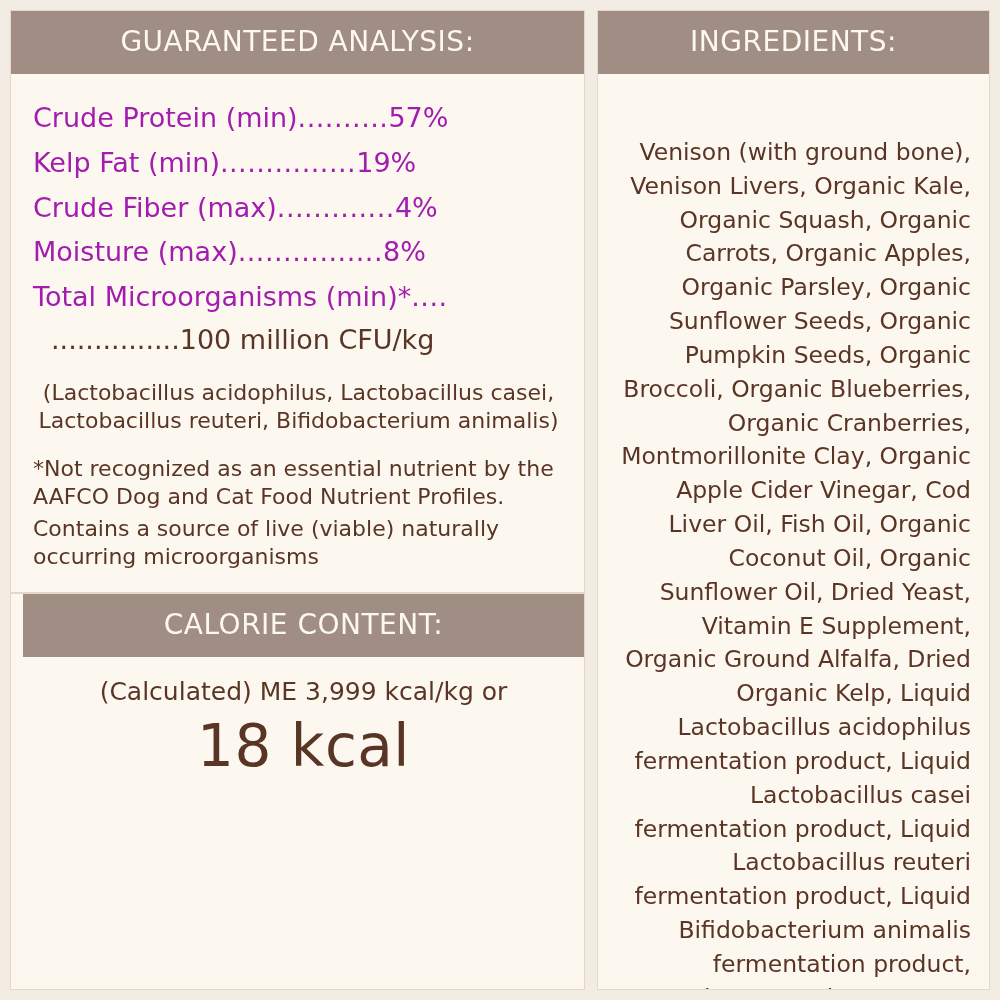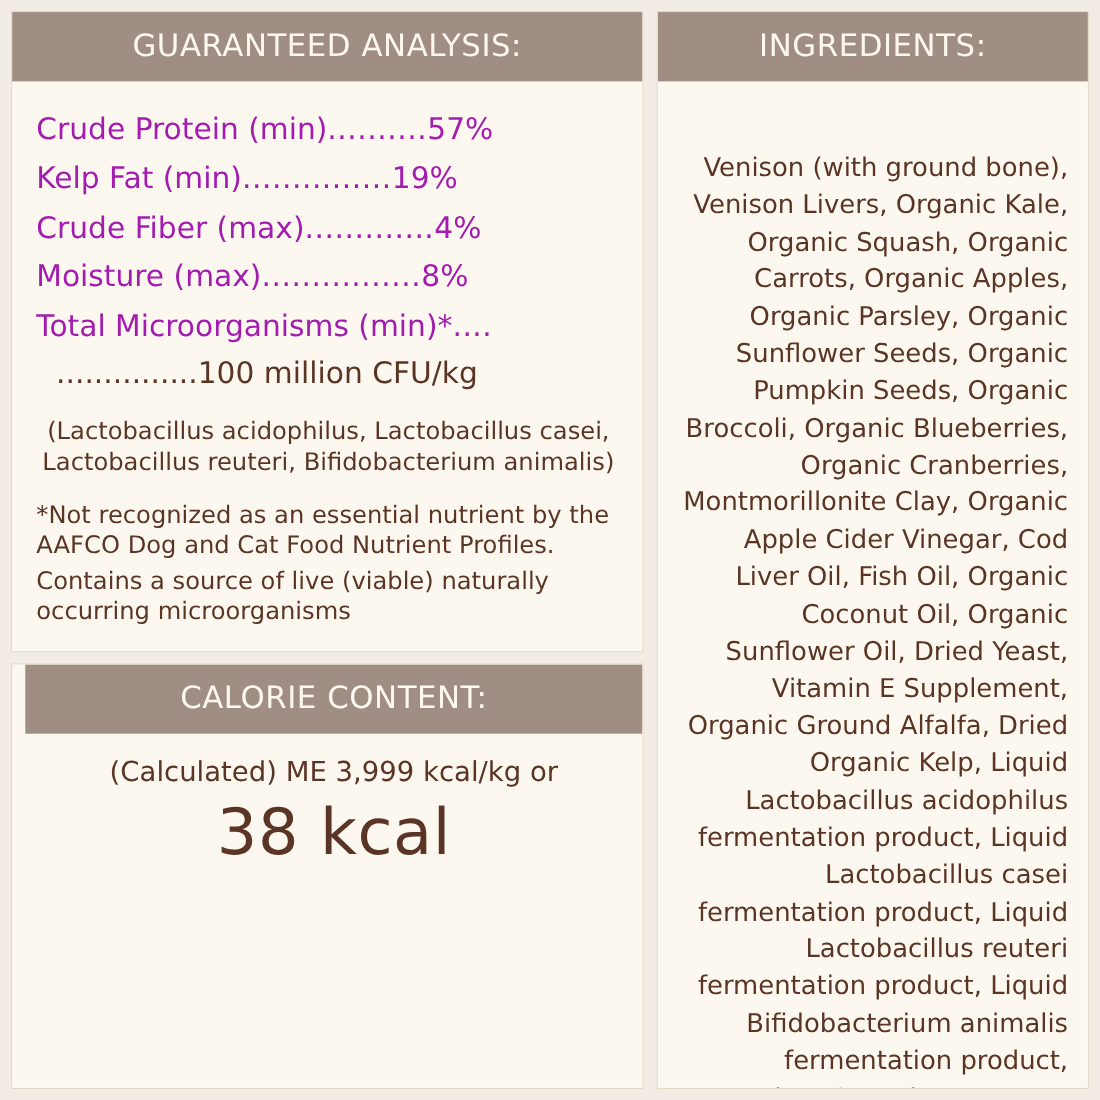--- a/index.html
+++ b/index.html
@@ -20,21 +20,20 @@
     box-sizing: border-box;
     padding: 10px;
     display: flex;
     gap: 12px;
     background: #f2ece4;
   }
   .col-left {
     width: 575px;
     display: flex;
     flex-direction: column;
-    gap: 10px;
   }
   .col-right {
     flex: 1;
     display: flex;
     flex-direction: column;
   }
   .panel {
     background: #fdf8ef;
     border: 1px solid #e4d9c8;
     display: flex;
@@ -151,21 +150,21 @@
 
         <div class="ga-note3">Contains a source of live (viable) naturally occurring microorganisms</div>
 
       </div>
     </section>
 
     <section class="panel cal-panel">
       <div class="panel-header">CALORIE CONTENT:</div>
       <div class="panel-body cal-body">
         <div class="cal-line1">(Calculated) ME 3,999 kcal/kg or</div>
-        <div class="cal-big">38 kcal</div>
+        <div class="cal-big">18 kcal</div>
       </div>
     </section>
 
   </div>
 
   <div class="col-right">
     <section class="panel ing-panel">
       <div class="panel-header">INGREDIENTS:</div>
       <div class="panel-body ing-body">Venison (with ground bone), Venison Livers, Organic Kale, Organic Squash, Organic Carrots, Organic Apples, Organic Parsley, Organic Sunflower Seeds, Organic Pumpkin Seeds, Organic Broccoli, Organic Blueberries, Organic Cranberries, Montmorillonite Clay, Organic Apple Cider Vinegar, Cod Liver Oil, Fish Oil, Organic Coconut Oil, Organic Sunflower Oil, Dried Yeast, Vitamin E Supplement, Organic Ground Alfalfa, Dried Organic Kelp, Liquid Lactobacillus acidophilus fermentation product, Liquid Lactobacillus casei fermentation product, Liquid Lactobacillus reuteri fermentation product, Liquid Bifidobacterium animalis fermentation product, Taurine, Organic Rosemary Extract</div>
     </section>

